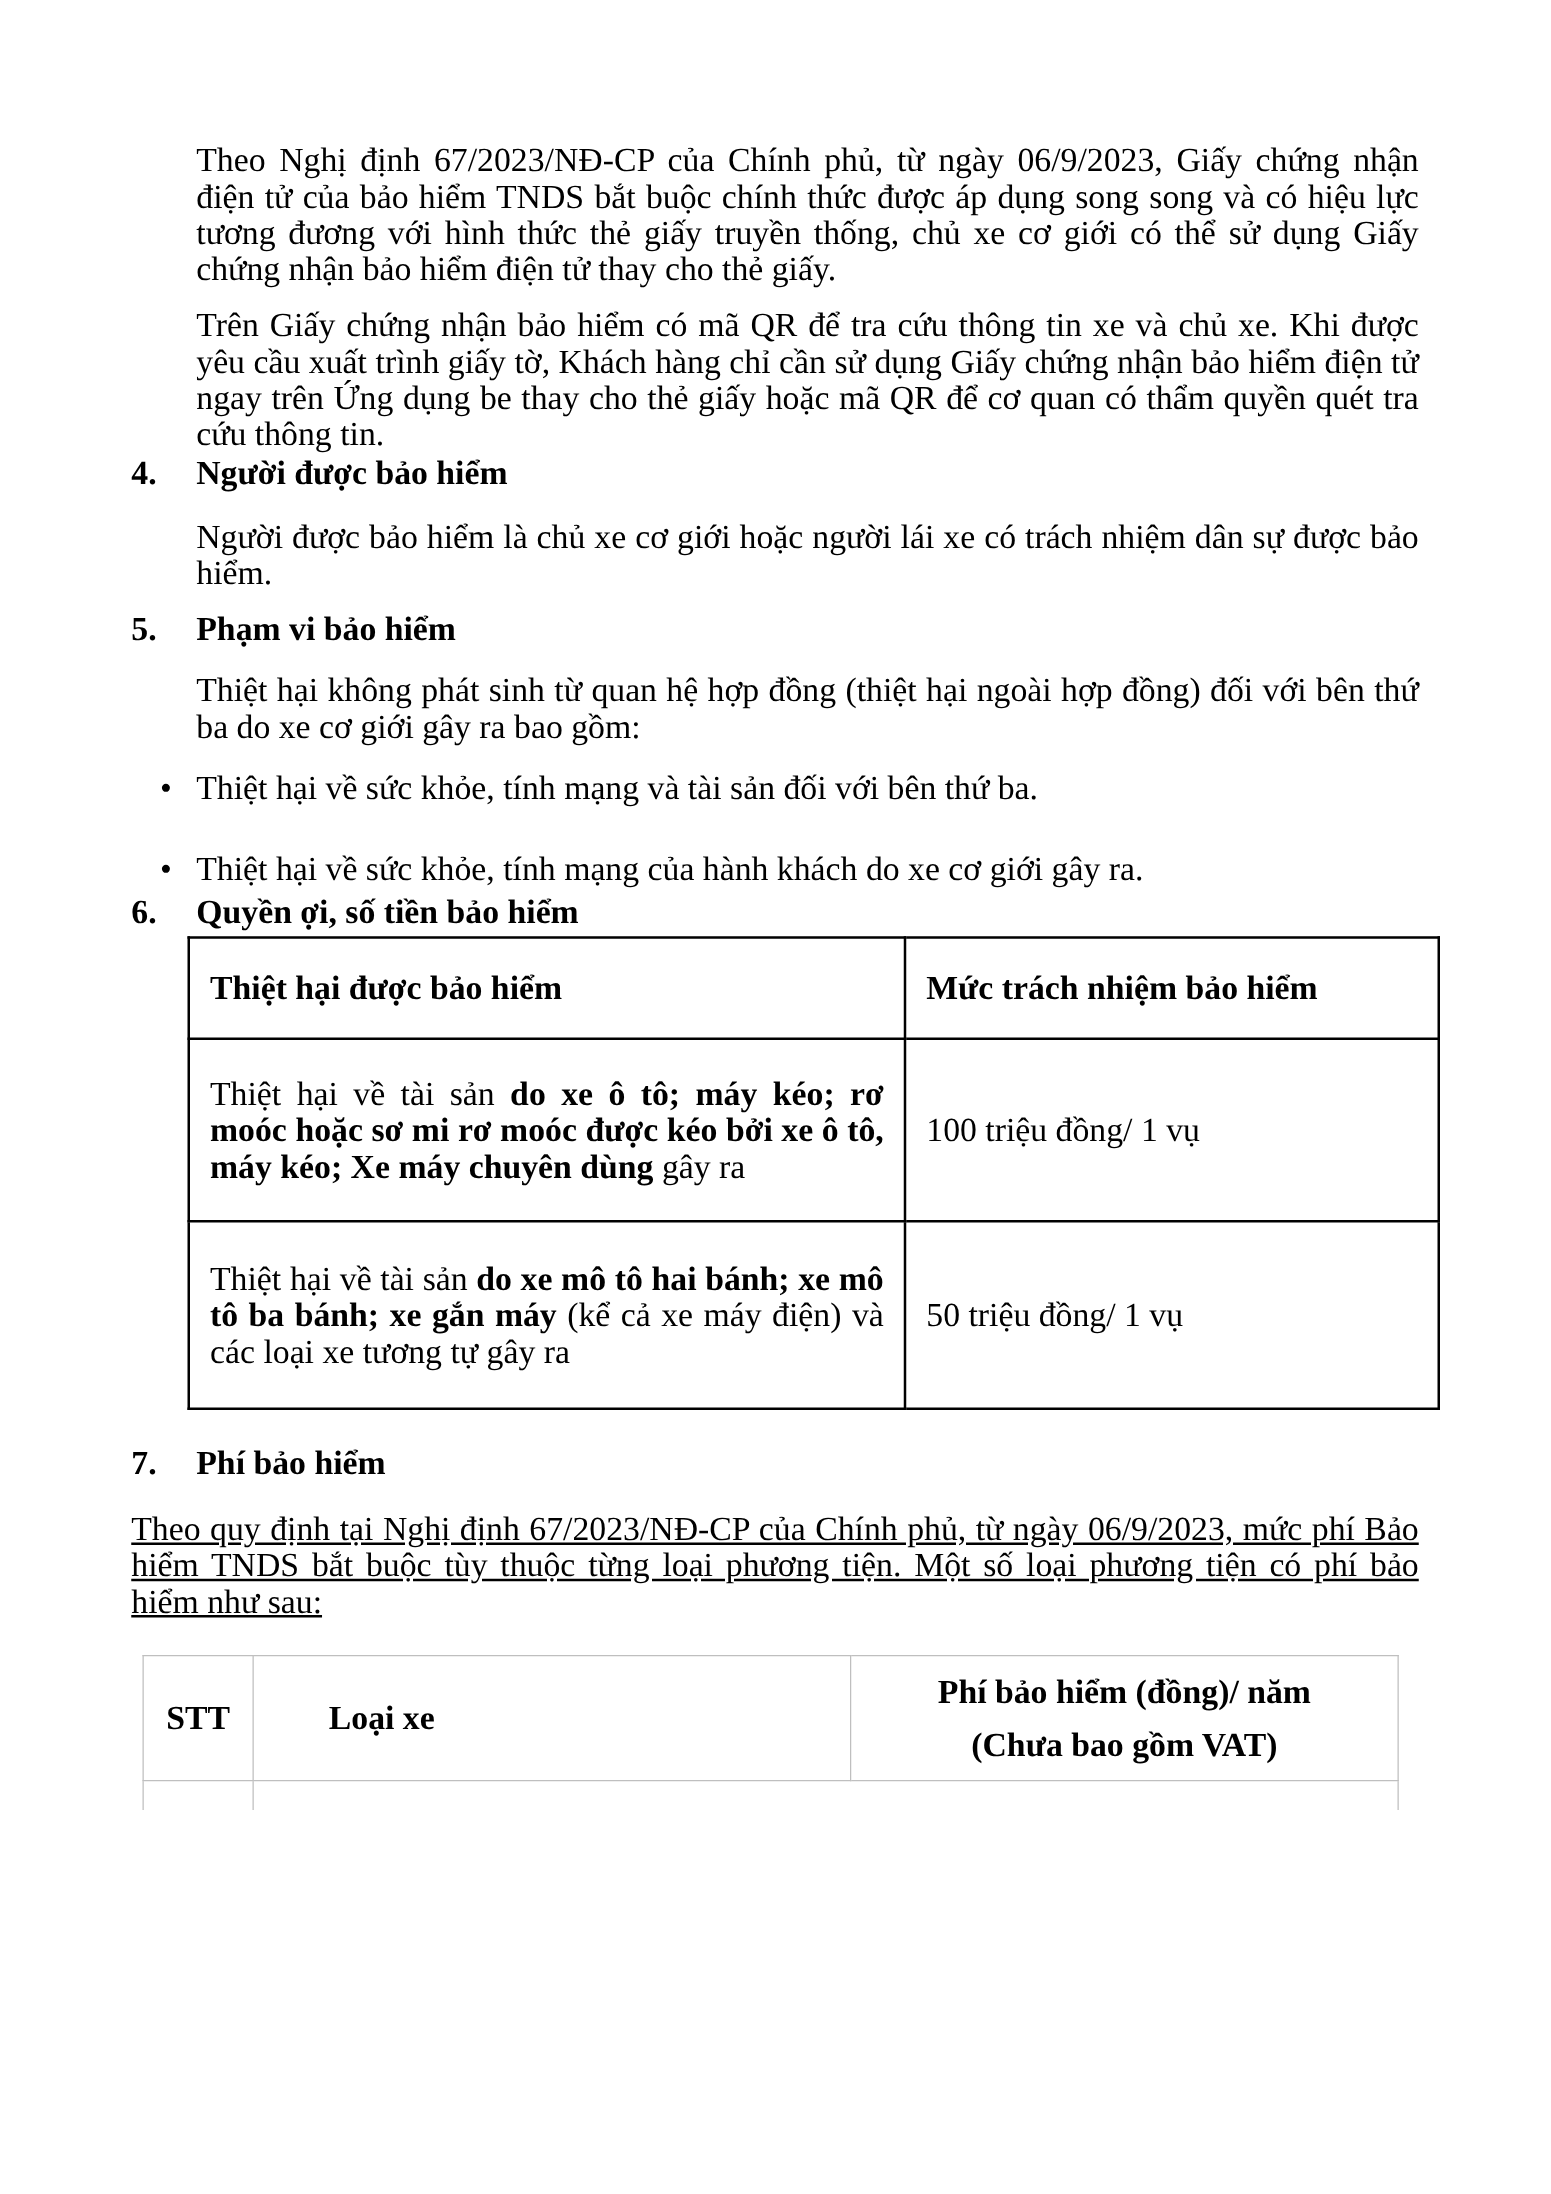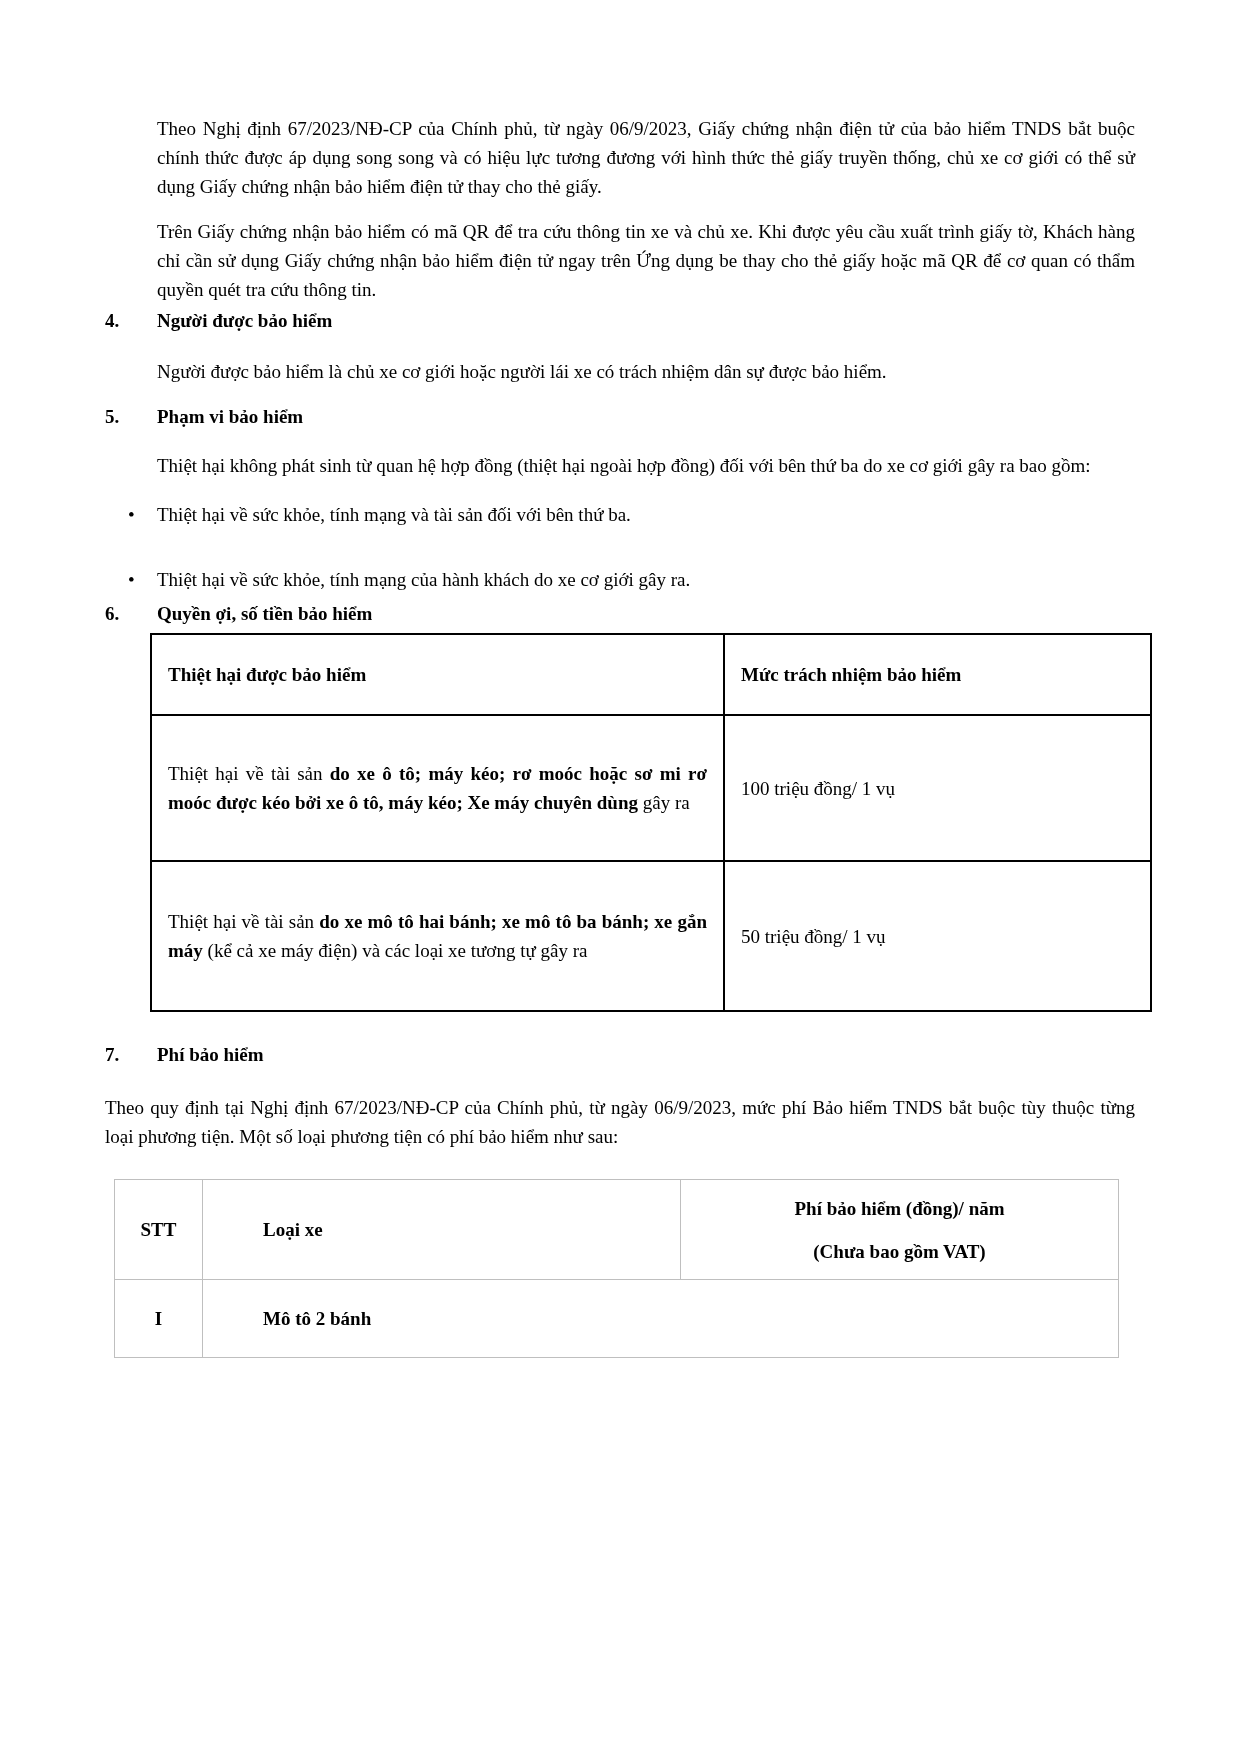--- a/index.html
+++ b/index.html
@@ -3,42 +3,42 @@
 <meta charset="utf-8">
 <style>
   html,body{margin:0;padding:0;background:#ffffff;}
   .page{
     position:relative;
     width:1241px;
     height:1448px;
     background:#ffffff;
     color:#000000;
     font-family:"Liberation Serif","DejaVu Serif",serif;
-    font-size:19px;
+    font-size:27px;
     line-height:29px;
     box-sizing:border-box;
     padding:114px 106px 0 105px;
     overflow:hidden;
   }
   .para{ text-align:justify; margin:0; }
   .indent{ margin-left:52px; }
   .p2{ margin-top:16px; }
   .heading{ display:flex; font-weight:bold; }
   .heading .num{ width:52px; flex:0 0 52px; }
   .h4{ margin-top:2px; }
   .p4{ margin-top:22px; }
   .h5{ margin-top:16px; }
   .p5{ margin-top:20px; }
   .bullet-row{ display:flex; }
   .b1{ margin-top:20px; }
   .b2{ margin-top:36px; }
   .bullet-row .marker{ width:52px; flex:0 0 52px; padding-left:23px; box-sizing:border-box; }
   .h6{ margin-top:5px; }
   .h7{ margin-top:28px; }
-  .p7{ margin-top:24px; }
+  .p7{ margin-top:24px;text-decoration:underline; }
 
   table{ border-collapse:collapse; }
   .benefit-table{
     margin-top:5px;
     margin-left:45px;
     width:1000px;
     table-layout:fixed;
   }
   .benefit-table td{
     border:2px solid #000000;

